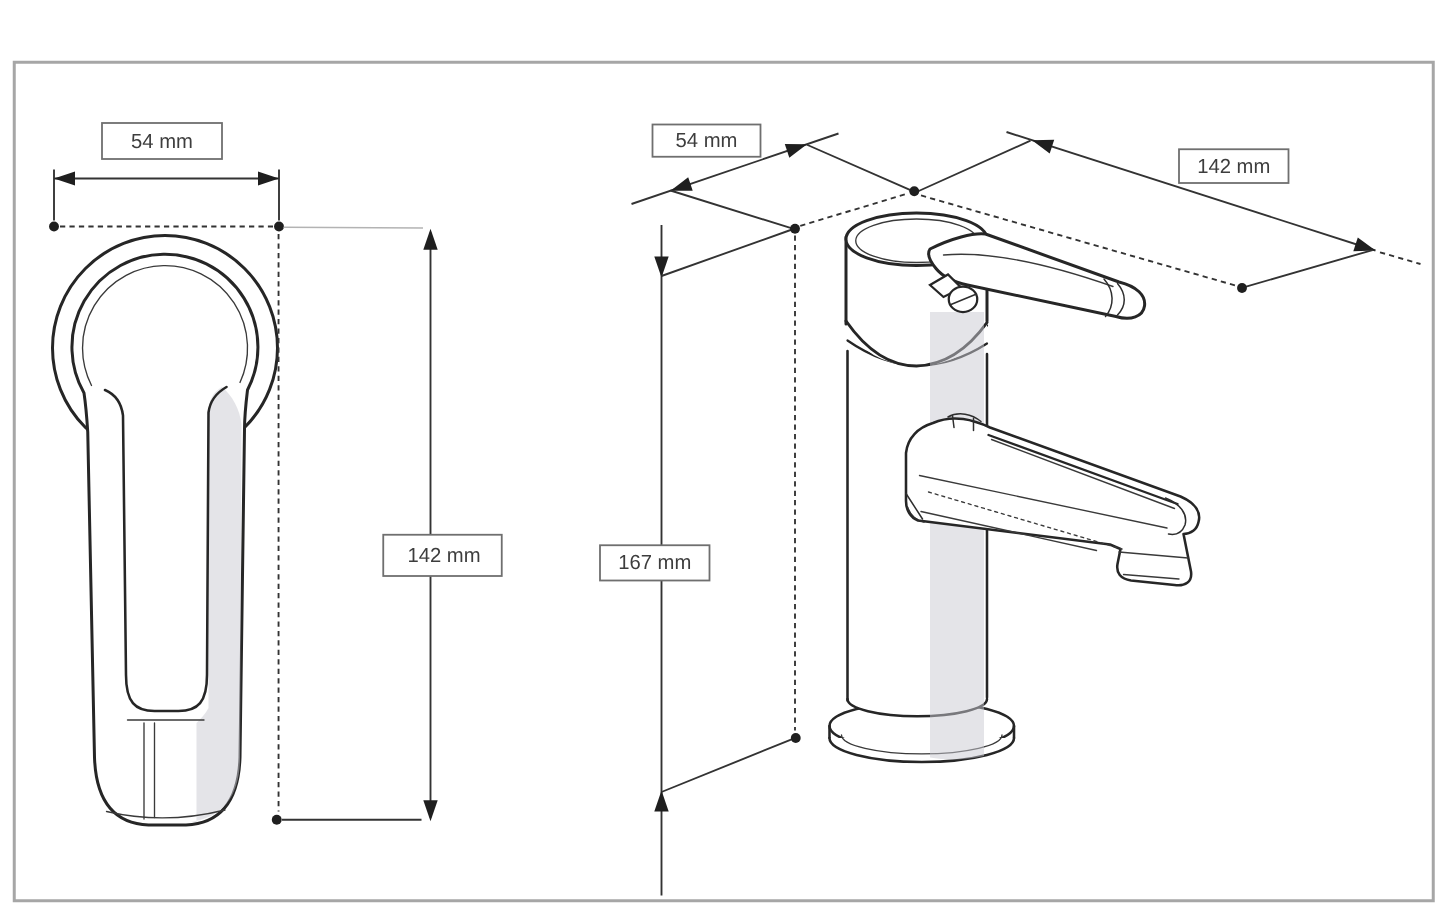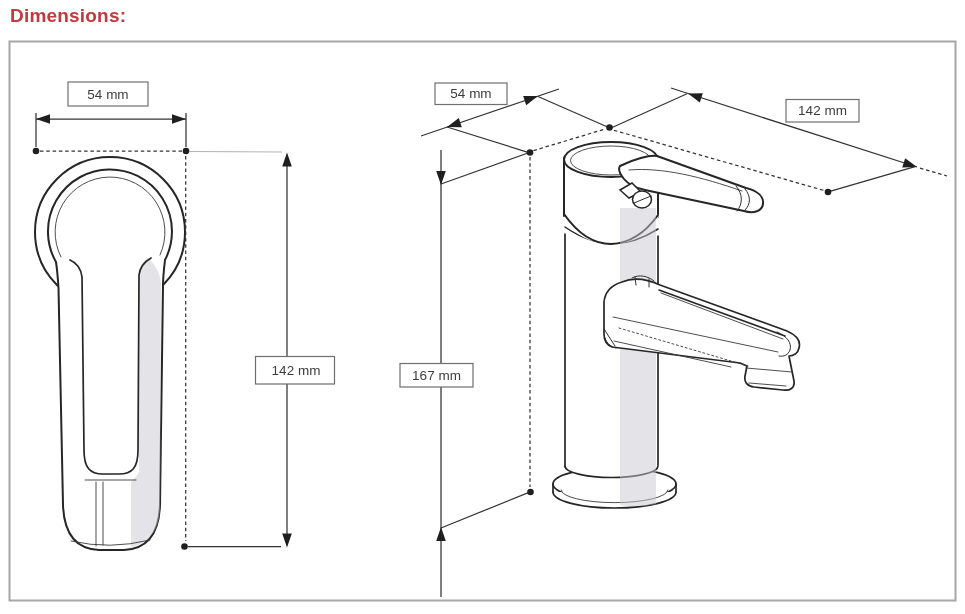--- a/index.html
+++ b/index.html
@@ -27,21 +27,20 @@
   .ref{stroke:#b3b3b3;stroke-width:1;fill:none;}
   
   .lbox{fill:#fff;stroke:#6f6f6f;stroke-width:1.2;}
   .ltext{font-family:"Liberation Sans",sans-serif;font-size:13.5px;fill:#3d3d3d;text-anchor:middle;}
   .panel{fill:none;stroke:#a6a6a6;stroke-width:2;}
 </style>
 </head>
 <body>
 
 <div class="page">
-  <h1 class="title">Dimensions:</h1>
 
   <svg width="965" height="614" viewBox="0 0 965 614">
 
     <rect class="panel" x="9.5" y="41.5" width="946" height="559"></rect>
 
     <g>
       <circle class="s2" cx="110" cy="232" r="75"></circle>
       <path class="f2" d="M56,262 C57.5,272 58,280 58.5,288 L63,505 C64,534 76,549 99,550 L124,550
                C147,549 159,534 160,505 L163,286 C163,278 163.8,270 165,260
                A62,62 0 1 0 56,262 Z"></path>

